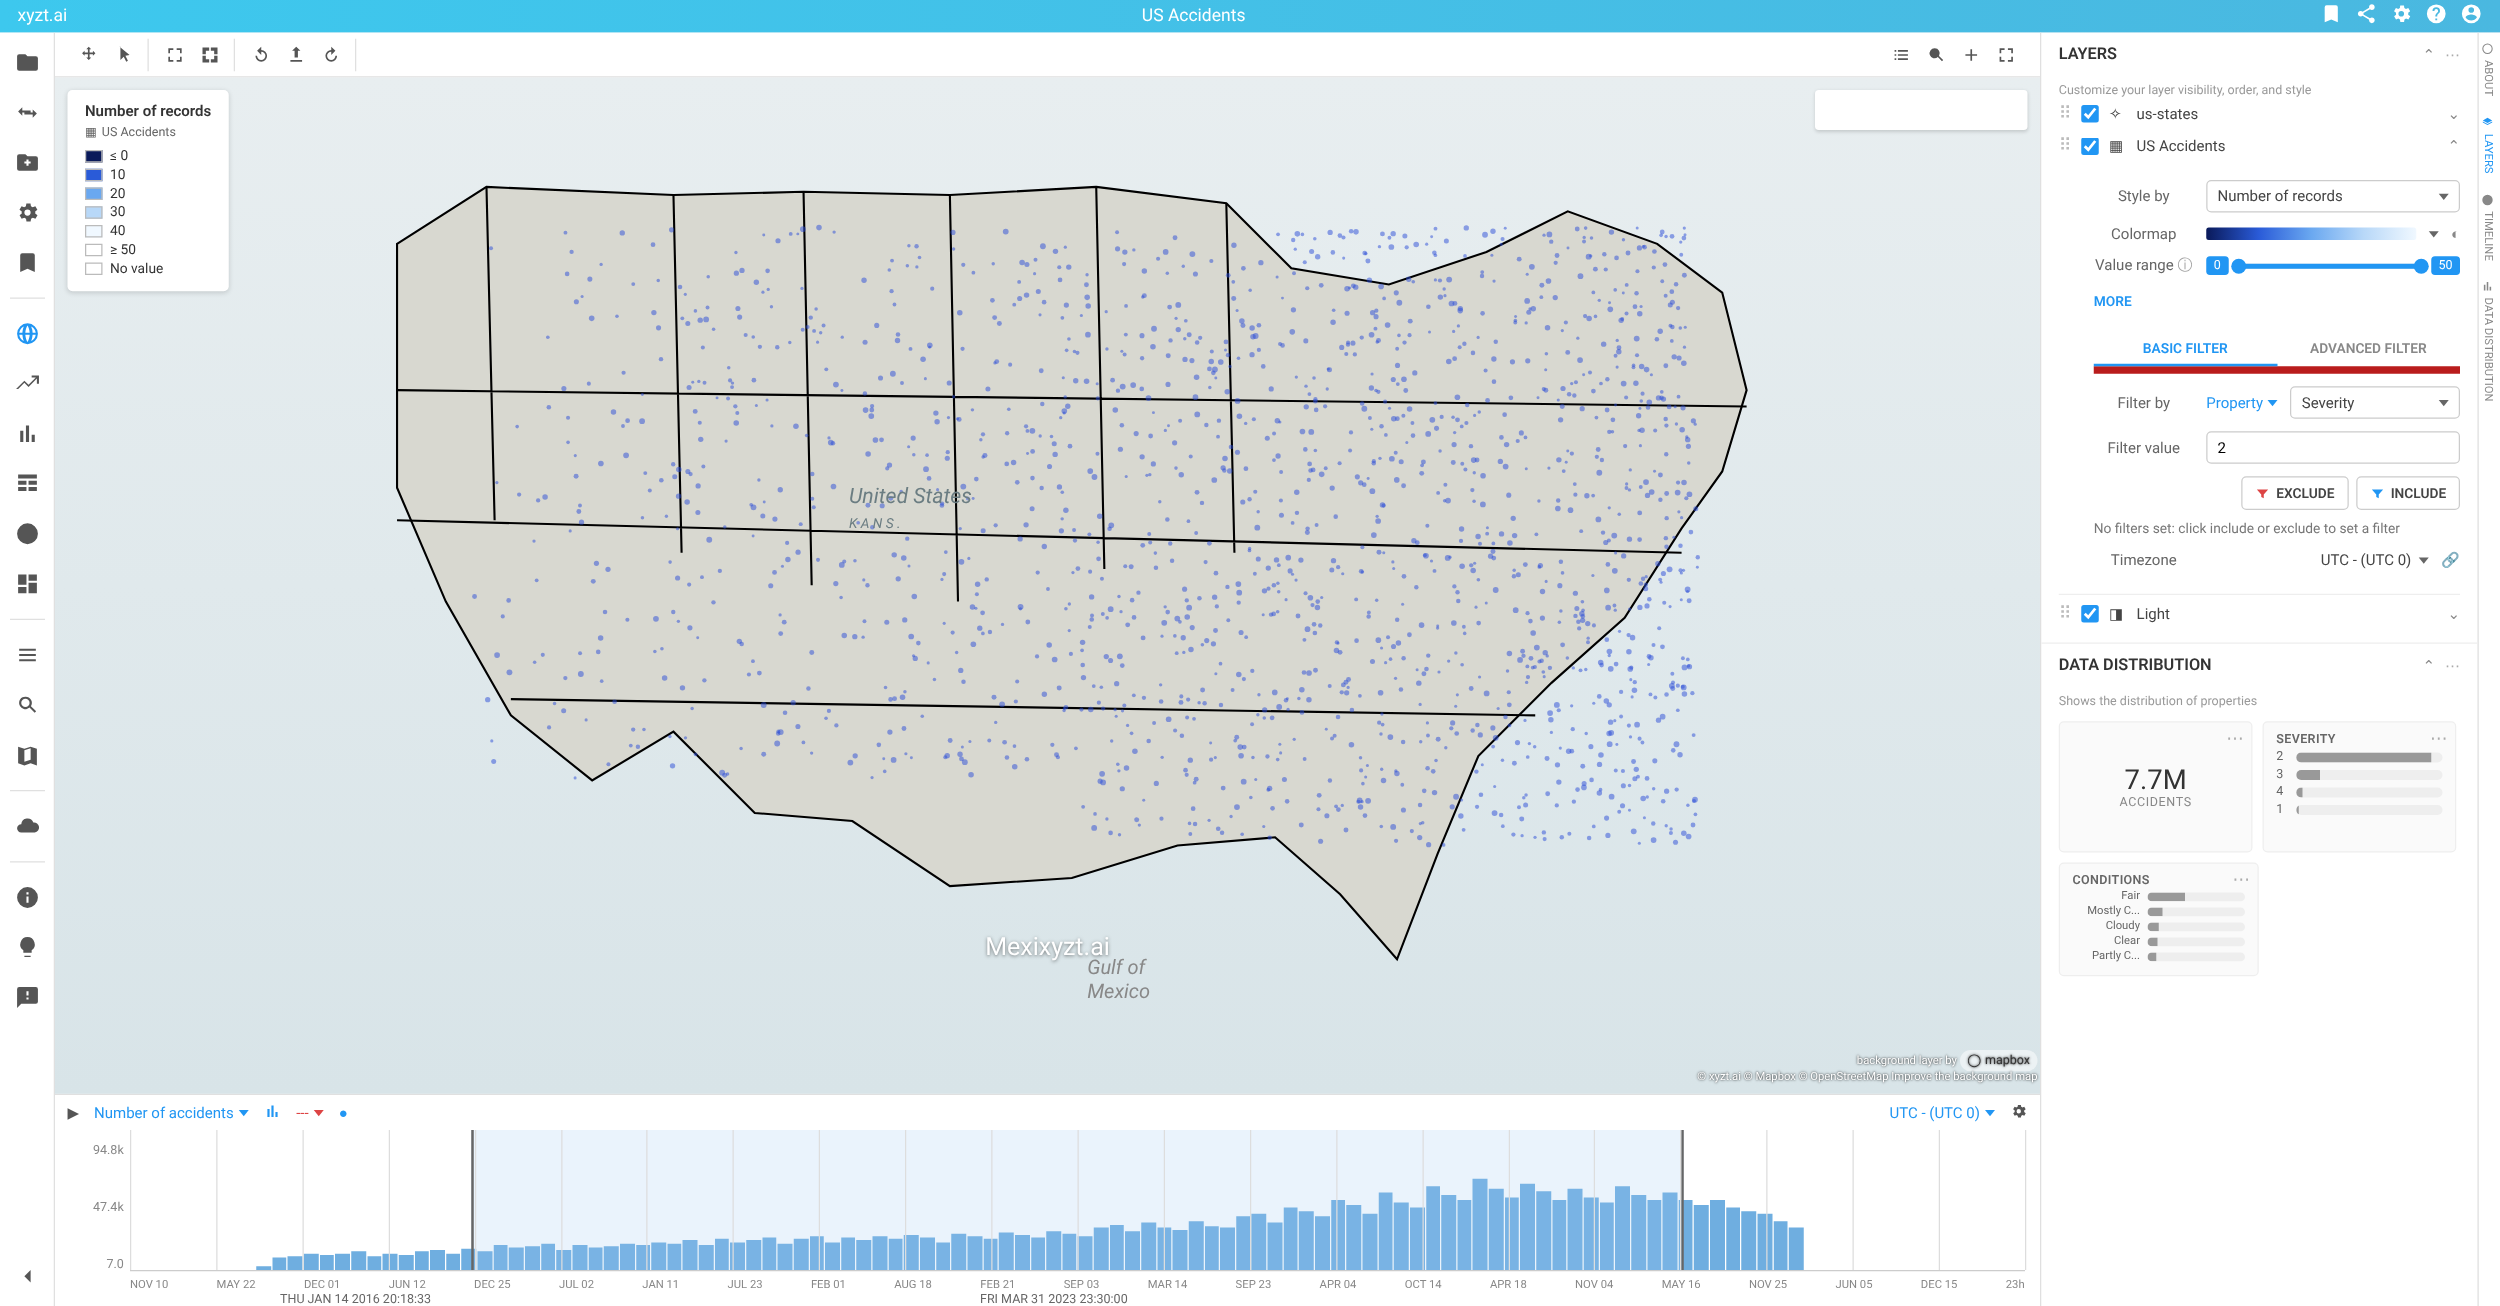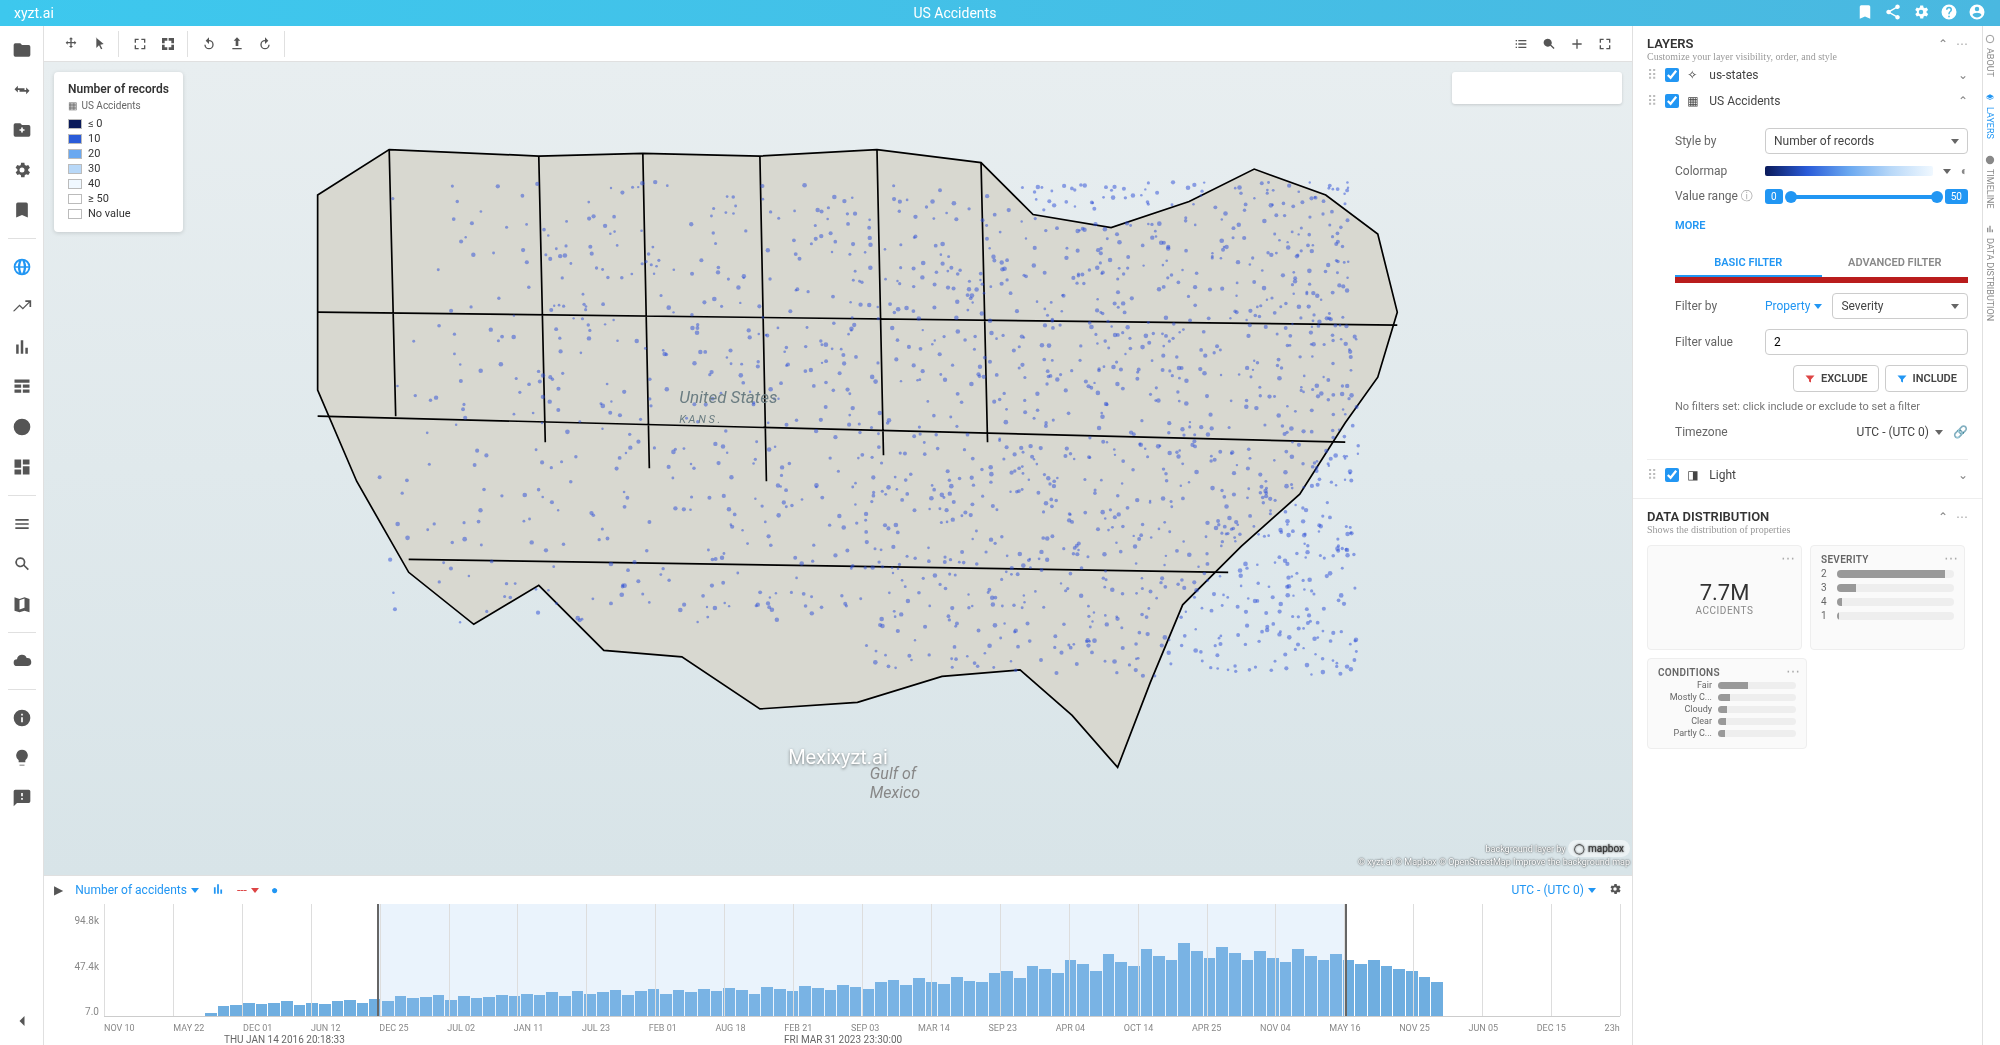--- a/index.html
+++ b/index.html
@@ -73,30 +73,30 @@
 .tl-sel { position: absolute; top: 0; bottom: 0; background: rgba(160,200,240,0.22); border-left: 2px solid #666; border-right: 2px solid #666; }
 .tl-grid { position:absolute; top:0; bottom:0; width:1px; background:#ddd; }
 .tl-xaxis { position: absolute; left: 60px; right: 12px; bottom: 12px; display: flex; justify-content: space-between; font-size: 9px; color: #888; }
 .tl-range { position: absolute; bottom: 0; font-size: 10px; color: #666; }
 
 
 .right { width: 350px; background: #fff; border-left: 1px solid #e0e0e0; display: flex; flex-direction: column; overflow-y: auto; font-size: 12px; color: #444; }
 .panel-sec { border-bottom: 1px solid #eee; padding: 10px 14px; }
 .panel-head { display: flex; align-items: center; }
 .panel-head h3 { font-size: 13px; font-weight: 600; color: #333; flex: 1; }
-.panel-sub { font-size: 10px; color: #999; margin-top: 0; font-family: Liberation Serif, serif; }
+.panel-sub { font-size: 10px; color: #999; margin-top: 16px; }
 .layer-row { display: flex; align-items: center; gap: 8px; padding: 6px 0; }
 .layer-row .drag { color: #bbb; cursor: grab; font-size: 14px; line-height: 1; }
 .layer-row input[type=checkbox] { accent-color: #2196f3; width: 14px; height: 14px; }
 .layer-row .layer-icon { width: 14px; }
 .layer-row .name { flex: 1; font-size: 12px; }
 .layer-row .chev { color: #888; }
 .layer-config { padding: 4px 0 2px 28px; }
 .cfg-row { display: flex; align-items: center; margin: 10px 0; gap: 10px; }
-.cfg-row > label { width: 80px; color: #666; font-size: 12px; }
+.cfg-row > label { width: 80px; color: #666; font-size: 12px; text-align: center; }
 .select-box { flex: 1; border: 1px solid #ccc; border-radius: 4px; padding: 5px 8px; display: flex; align-items: center; justify-content: space-between; cursor: pointer; font-size: 12px; background: #fff; }
 .colormap-prev { flex: 1; height: 10px; background: linear-gradient(90deg, #0a1a5a, #2a5bd8, #6aa8f0, #b8d8f8, #f0f8ff); border-radius: 2px; }
 .slider-row { display: flex; align-items: center; gap: 6px; }
 .slider-row .badge { background: #2196f3; color: #fff; font-size: 10px; padding: 2px 6px; border-radius: 3px; }
 .slider-row .track { flex: 1; height: 4px; background: #ddd; position: relative; border-radius: 2px; }
 .slider-row .track::before { content: ''; position: absolute; left: 0; right: 0; height: 4px; background: #2196f3; border-radius: 2px; }
 .slider-row .thumb { position: absolute; top: -4px; width: 12px; height: 12px; background: #2196f3; border-radius: 50%; }
 .more-link { color: #2196f3; font-size: 11px; font-weight: 600; cursor: pointer; margin: 4px 0 8px; display: inline-block; }
 .tabs { display: flex; border-bottom: 6px solid #b91c1c; margin: 10px 0 8px; }
 .tab { padding: 6px 12px; font-size: 11px; font-weight: 600; color: #888; cursor: pointer; border-bottom: 2px solid transparent; flex:1; text-align:center; }
@@ -2324,21 +2324,21 @@
             <span>JAN 11</span>
             <span>JUL 23</span>
             <span>FEB 01</span>
             <span>AUG 18</span>
             <span>FEB 21</span>
             <span>SEP 03</span>
             <span>MAR 14</span>
             <span>SEP 23</span>
             <span>APR 04</span>
             <span>OCT 14</span>
-            <span>APR 25</span>
+            <span>APR 18</span>
             <span>NOV 04</span>
             <span>MAY 16</span>
             <span>NOV 25</span>
             <span>JUN 05</span>
             <span>DEC 15</span>
             <span>23h</span>
           </div>
         <div class="tl-range" style="left:180px">THU JAN 14 2016 20:18:33</div>
         <div class="tl-range" style="left:740px">FRI MAR 31 2023 23:30:00</div>
       </div>

